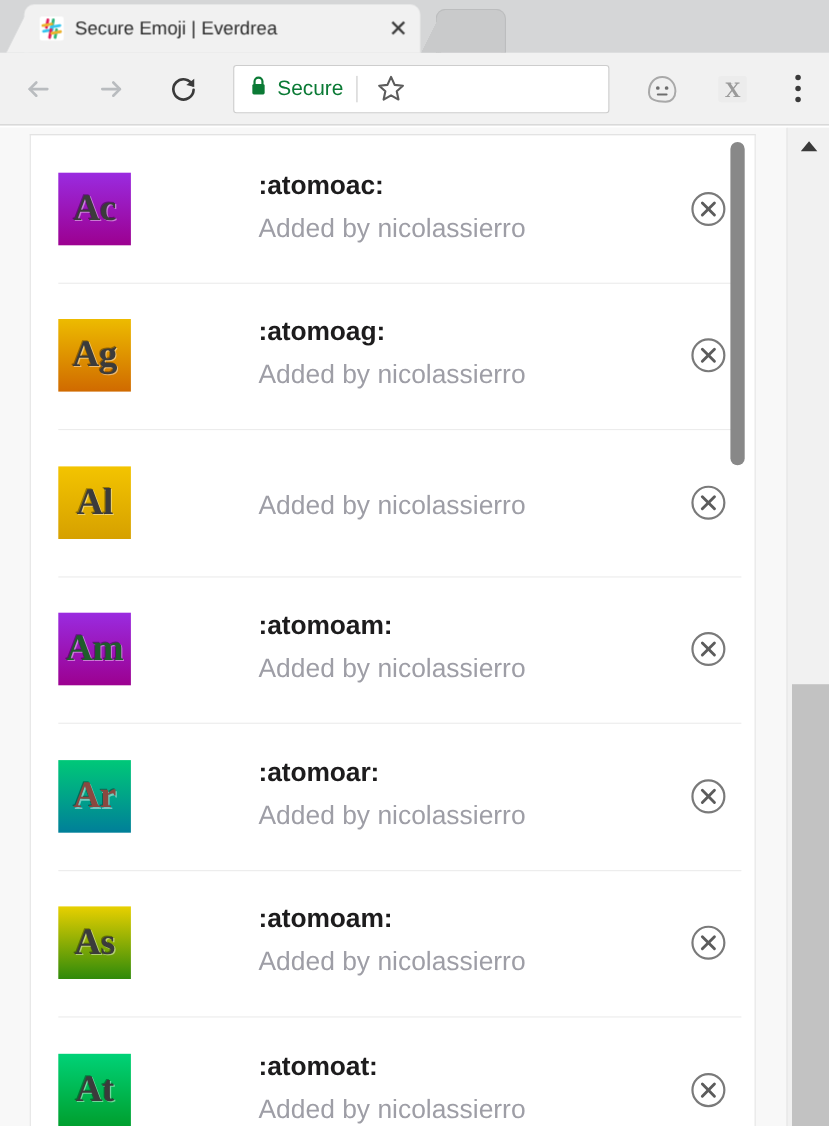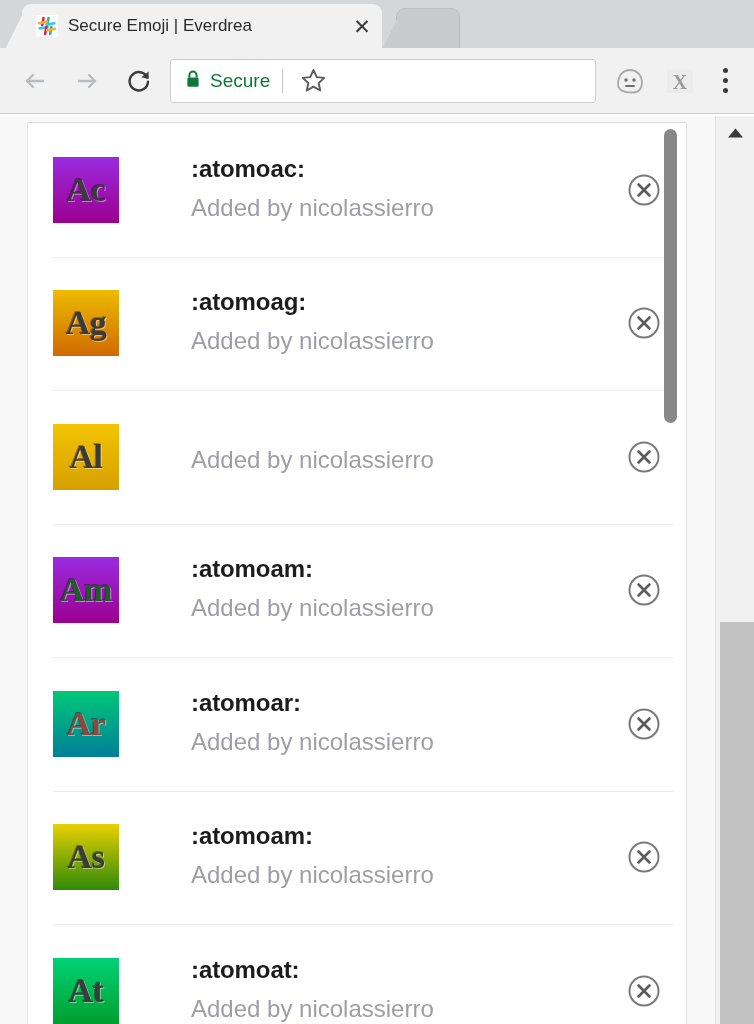--- a/index.html
+++ b/index.html
@@ -95,21 +95,21 @@
     background: linear-gradient(to bottom right, transparent 49%, #c9cacb 50%);
   }
 
   .toolbar {
     height: 66px;
     background: #f1f1f1;
     border-bottom: 1px solid #cfcfcf;
     display: flex;
     align-items: center;
     padding: 0 10px;
-    gap: 2px;
+    gap: 16px;
   }
 
   .nav-btn {
     width: 50px; height: 50px;
     display: flex; align-items: center; justify-content: center;
     flex: 0 0 50px;
   }
   .nav-btn svg { display: block; }
 
   .omnibox {
@@ -241,20 +241,21 @@
     font-size: 34px;
     letter-spacing: -0.5px;
     white-space: nowrap;
     line-height: 1;
   }
 
   .emoji-meta {
     flex: 1 1 auto;
     padding-left: 72px;
     min-width: 0;
+    margin-left: 44px;
   }
 
   .emoji-name {
     font-size: 24px;
     font-weight: bold;
     color: #1d1c1d;
     line-height: 1.25;
     letter-spacing: -0.1px;
     white-space: nowrap;
   }

